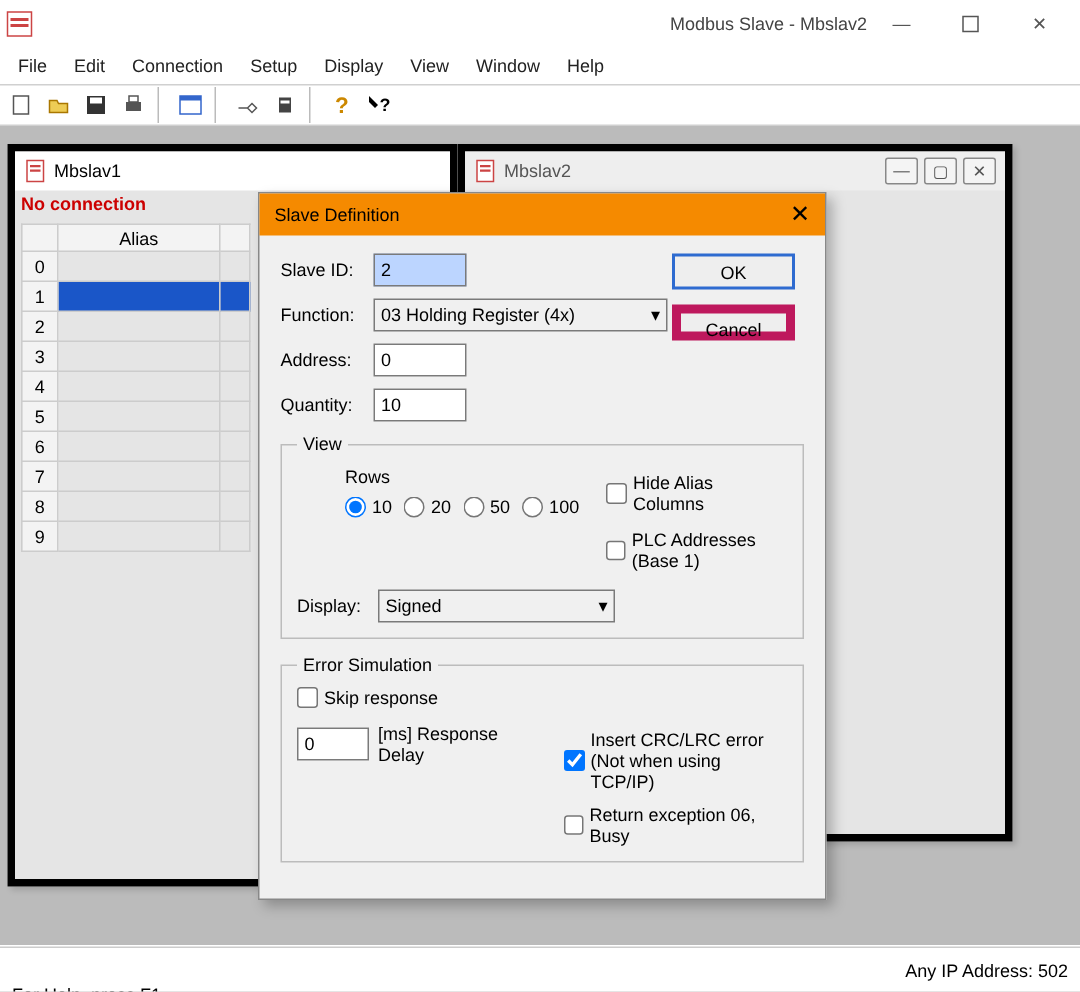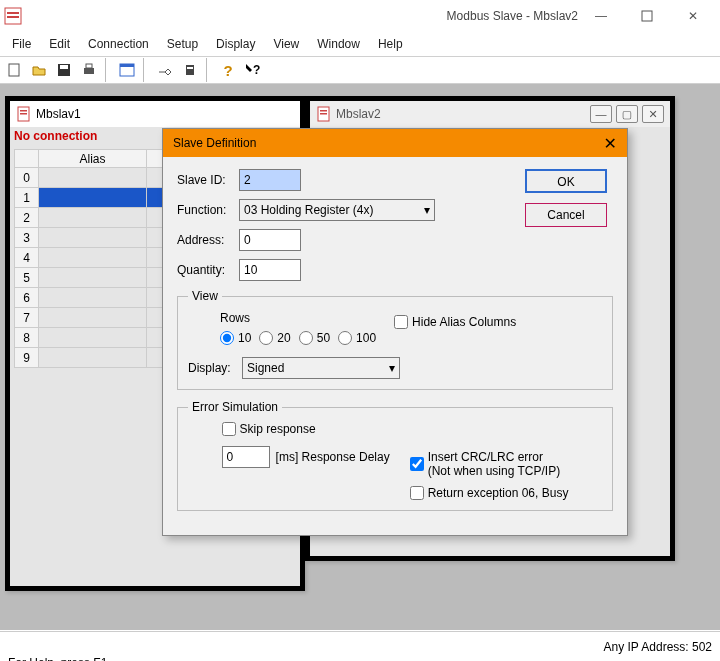--- a/index.html
+++ b/index.html
@@ -24,32 +24,32 @@
   .docicon { width:16px; height:16px; }
   .child-body { padding:2px 4px; }
   .status-line { font-weight:bold; color:#000; background:#fff;}
   .noconn { color:#c00; font-weight:bold; }
   .grid { border:1px solid #999; border-collapse:collapse; margin-top:6px; font-size:12px;}
   .grid th,.grid td { border:1px solid #ccc; padding:0; }
   .grid th { background:#f3f3f3; font-weight:normal; height:18px;}
   .grid td { height:20px; }
   .rowhdr { background:#f3f3f3; width:24px; text-align:center;}
   .selrow td.sel { background:#1a56c8; }
-  .dialog { position:absolute; left:162px; top:128px; width:466px; background:#f0f0f0; border:1px solid #888; box-shadow:4px 4px 8px rgba(0,0,0,0.25); z-index:10;}
+  .dialog { position:absolute; left:172px; top:128px; width:379px; background:#f0f0f0; border:1px solid #888; box-shadow:4px 4px 8px rgba(0,0,0,0.25); z-index:10;}
   .dlg-title { height:28px; background:#f58a00; color:#000; display:flex; align-items:center; padding:0 10px; font-size:13px;}
   .dlg-title span.t{flex:1;}
   .dlg-close{ font-size:16px; cursor:pointer;}
   .dlg-body{ padding:12px 14px 14px 14px;}
   .row { display:flex; align-items:center; margin-bottom:8px;}
   .lbl { width:62px; color:#000;}
   .inp { border:1px solid #7a7a7a; background:#fff; padding:2px 4px; height:22px;}
   .inp.small{ width:62px;}
   .inp.sel{ background:#bcd5ff;}
   .select { height:22px; border:1px solid #7a7a7a; background:#f0f0f0; width:196px; display:flex; align-items:center; padding:0 4px; justify-content:space-between;}
-  .btn { width:82px; height:24px; border:1px solid #be185d; background:#eee; text-align:center; line-height:22px; cursor:pointer;}
+  .btn { width:82px; height:24px; border:6px solid #be185d; background:#eee; text-align:center; line-height:22px; cursor:pointer;}
   .btn.primary{ border:2px solid #2e6bd0;}
   .rightcol{ position:absolute; right:14px; top:12px; width:88px; display:flex; flex-direction:column; gap:10px;}
   fieldset { border:1px solid #bcbcbc; padding:8px 10px 10px 10px; margin:0 0 10px 0;}
   legend { padding:0 4px; color:#000;}
   .rows-line{display:flex; align-items:center; gap:8px;}
   .radio,.check{ display:flex; align-items:center; gap:4px; }
   .radio input,.check input{ margin:0; width:14px; height:14px;}
   .viewrows{ display:flex; flex-direction:column; gap:6px;}
   .statusbar{ position:absolute; bottom:0; left:0; right:0; height:30px; background:#fff; border-top:1px solid #ccc; display:flex; align-items:center; padding:0 8px; font-size:13px;}
   .statusbar .l{flex:1;margin-top:32px;}
@@ -289,20 +289,24 @@
                 <input type="radio" style="">
                 <span>100</span>
               </label>
           </div>
         </div>
         <div style="display:flex; flex-direction:column; gap:10px; margin-top:4px;">
           <label class="check">
               <input type="checkbox" style="">
               <span>Hide Alias Columns</span>
             </label>
+          <label class="check">
+              <input type="checkbox" style="">
+              <span>PLC Addresses (Base 1)</span>
+            </label>
         </div>
       </div>
       <div class="row" style="margin-top:12px; margin-bottom:0;">
         <span class="lbl" style="width:54px;">Display:</span>
         <div class="select" style="width:158px;">
           <span>Signed</span>
           <span>▾</span>
         </div>
       </div>
     </fieldset>

